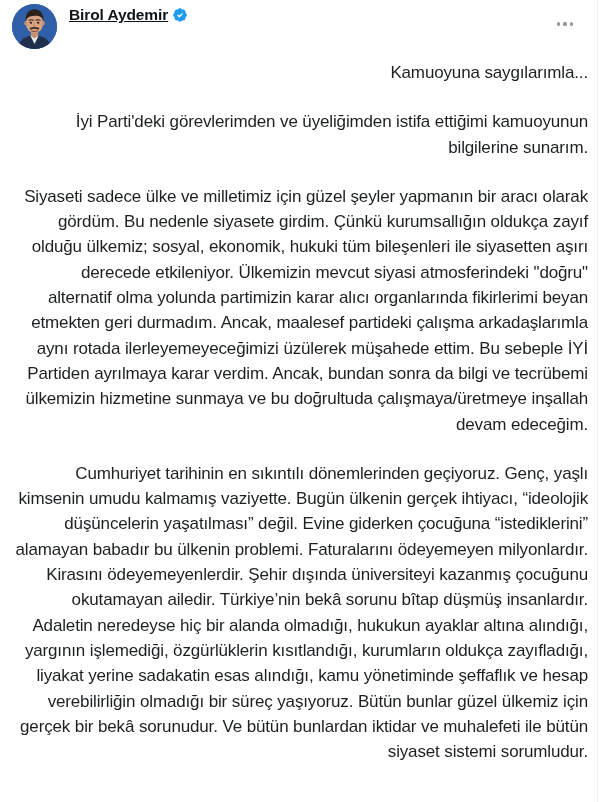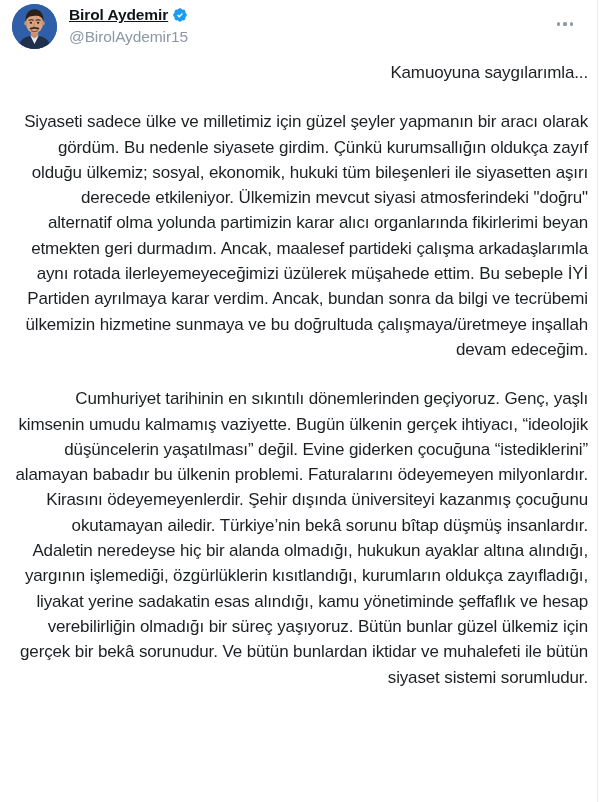--- a/index.html
+++ b/index.html
@@ -176,29 +176,29 @@
     <div class="identity">
       <div class="name-row">
         <span class="display-name">Birol Aydemir</span>
         <span class="verified-badge">
           <svg viewBox="0 0 24 24" aria-hidden="true">
             <path fill="#1d9bf0" d="M22.25 12c0-1.43-.88-2.67-2.19-3.34.46-1.39.2-2.9-.81-3.91s-2.52-1.27-3.91-.81C14.67 2.63 13.43 1.75 12 1.75s-2.67.88-3.34 2.19c-1.39-.46-2.9-.2-3.91.81s-1.27 2.52-.81 3.91C2.63 9.33 1.75 10.57 1.75 12s.88 2.67 2.19 3.34c-.46 1.39-.2 2.9.81 3.91s2.52 1.27 3.91.81c.67 1.31 1.91 2.19 3.34 2.19s2.67-.88 3.34-2.19c1.39.46 2.9.2 3.91-.81s1.27-2.52.81-3.91c1.31-.67 2.19-1.91 2.19-3.34z"></path>
             <path fill="#ffffff" d="M10.84 15.94l-3.2-3.19 1.41-1.42 1.78 1.77 4.12-4.11 1.41 1.42-5.52 5.53z"></path>
           </svg>
         </span>
       </div>
-      <div class="handle">@BirolAydemir15</div>
     </div>
 
     <div class="more-btn">
       <i></i>
       <i></i>
       <i></i>
     </div>
   </div>
 
   <div class="body-text">
     <p class="para">Kamuoyuna saygılarımla...</p>
+    <p class="para">İyi Parti'deki görevlerimden ve üyeliğimden istifa ettiğimi kamuoyunun bilgilerine sunarım.</p>
     <p class="para">Siyaseti sadece ülke ve milletimiz için güzel şeyler yapmanın bir aracı olarak gördüm. Bu nedenle siyasete girdim. Çünkü kurumsallığın oldukça zayıf olduğu ülkemiz; sosyal, ekonomik, hukuki tüm bileşenleri ile siyasetten aşırı derecede etkileniyor. Ülkemizin mevcut siyasi atmosferindeki "doğru" alternatif olma yolunda partimizin karar alıcı organlarında fikirlerimi beyan etmekten geri durmadım. Ancak, maalesef partideki çalışma arkadaşlarımla aynı rotada ilerleyemeyeceğimizi üzülerek müşahede ettim. Bu sebeple İYİ Partiden ayrılmaya karar verdim. Ancak, bundan sonra da bilgi ve tecrübemi ülkemizin hizmetine sunmaya ve bu doğrultuda çalışmaya/üretmeye inşallah devam edeceğim.</p>
     <p class="para">Cumhuriyet tarihinin en sıkıntılı dönemlerinden geçiyoruz. Genç, yaşlı kimsenin umudu kalmamış vaziyette. Bugün ülkenin gerçek ihtiyacı, “ideolojik düşüncelerin yaşatılması” değil. Evine giderken çocuğuna “istediklerini” alamayan babadır bu ülkenin problemi. Faturalarını ödeyemeyen milyonlardır. Kirasını ödeyemeyenlerdir. Şehir dışında üniversiteyi kazanmış çocuğunu okutamayan ailedir. Türkiye’nin bekâ sorunu bîtap düşmüş insanlardır. Adaletin neredeyse hiç bir alanda olmadığı, hukukun ayaklar altına alındığı, yargının işlemediği, özgürlüklerin kısıtlandığı, kurumların oldukça zayıfladığı, liyakat yerine sadakatin esas alındığı, kamu yönetiminde şeffaflık ve hesap verebilirliğin olmadığı bir süreç yaşıyoruz. Bütün bunlar güzel ülkemiz için gerçek bir bekâ sorunudur. Ve bütün bunlardan iktidar ve muhalefeti ile bütün siyaset sistemi sorumludur.</p>
   </div>
 
 </div>
 
 </body></html>

